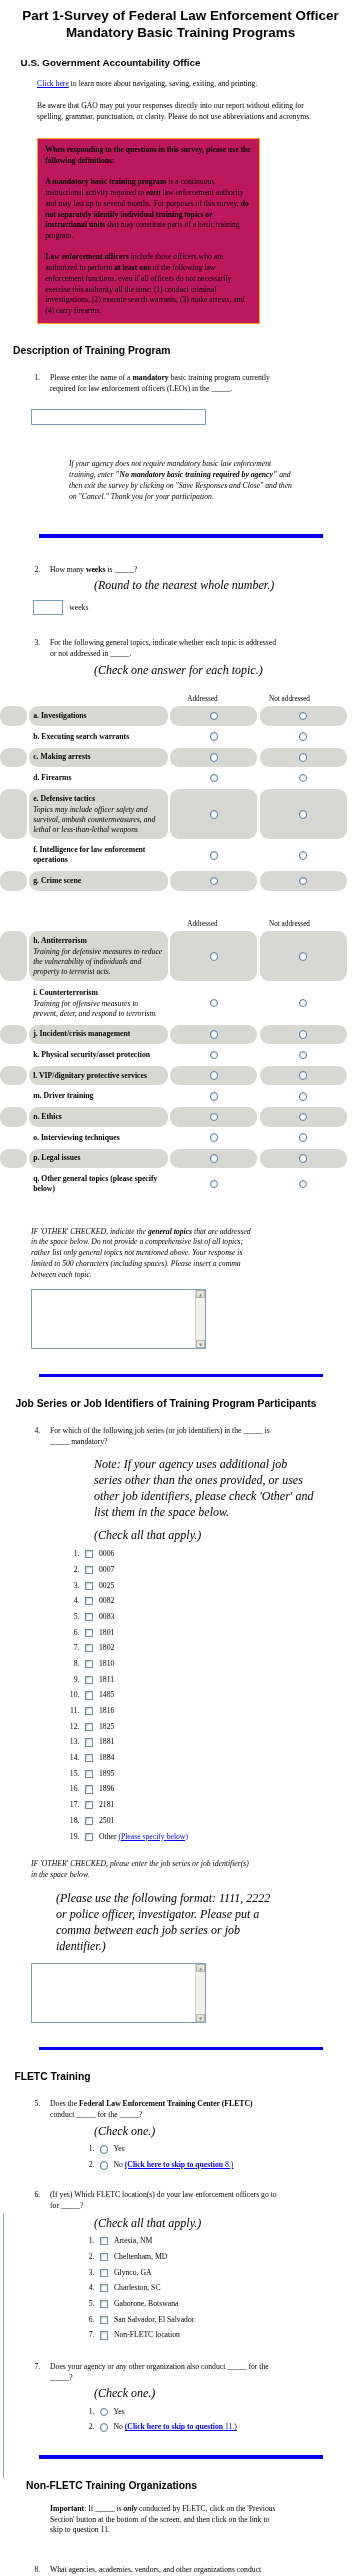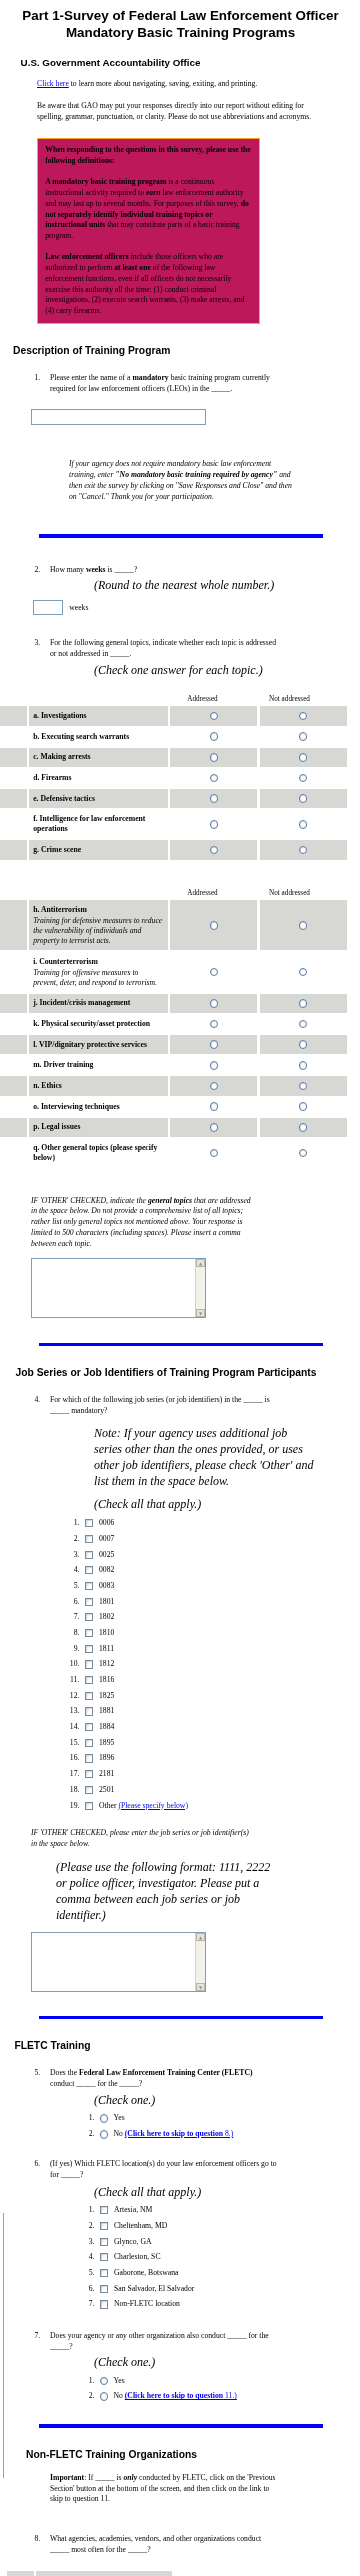--- a/index.html
+++ b/index.html
@@ -36,21 +36,21 @@
   .t-head{display:flex;margin-bottom:3.1px;font-size:7.2px;}
   .t-head .c1{width:27px;flex:none;}
   .t-head .c2{width:132px;flex:none;}
   .t-head .copt{width:87px;flex:none;text-align:center;}
   .t-row{display:flex;margin-bottom:1.5px;}
   .t-row .strip{width:27px;flex:none;margin-right:2.1px;}
   .t-row .lbl{width:130px;flex:none;padding:4.6px 5.2px 4.6px 4.1px;line-height:1.3;}
   .t-row .lbl .tl{font-weight:bold;}
   .t-row .lbl .td{font-style:italic;margin-top:1px;}
   .t-row .copt{width:87px;flex:none;display:flex;align-items:center;justify-content:center;margin-left:2.1px;}
-  .t-row.gray .strip,.t-row.gray .lbl,.t-row.gray .copt{background:#d7d7d3;}
+  .t-row.gray .strip,.t-row.gray .lbl,.t-row.gray .copt{background:#d7d7d3;border-radius:9px;}
   .t-row .copt .radio{margin:0;}
   
   .a-row{display:flex;margin:0 0 1.5px 6.7px;align-items:stretch;}
   .a-row .strip{width:27px;flex:none;margin-right:2.1px;}
   .a-row .lbl{width:128px;flex:none;padding:5.2px 4.1px;line-height:1.3;}
   .a-row.gray .strip,.a-row.gray .lbl{background:#d7d7d3;}
   .a-row .inp-wrap{display:flex;align-items:center;margin-left:2.1px;}
   .a-row .txt-input{width:166px;height:13.4px;}
   
   .ftxt{border:0.5px solid #7F9DB9;background:#fff;display:flex;}
@@ -155,20 +155,21 @@
         <span class="radio"></span>
       </div>
       <div class="copt">
         <span class="radio"></span>
       </div>
     </div>
     <div class="t-row gray">
       <div class="strip"></div>
       <div class="lbl">
         <div class="tl">e. Defensive tactics</div>
+        <div class="td">Topics may include officer safety and survival, ambush countermeasures, and lethal or less-than-lethal weapons</div>
       </div>
       <div class="copt">
         <span class="radio"></span>
       </div>
       <div class="copt">
         <span class="radio"></span>
       </div>
     </div>
     <div class="t-row">
       <div class="strip"></div>
@@ -389,21 +390,21 @@
       <span class="opt-label">1810</span>
     </div>
     <div class="opt-row">
       <span class="opt-num">9.</span>
       <span class="cbx"></span>
       <span class="opt-label">1811</span>
     </div>
     <div class="opt-row">
       <span class="opt-num">10.</span>
       <span class="cbx"></span>
-      <span class="opt-label">1812</span>
+      <span class="opt-label">1485</span>
     </div>
     <div class="opt-row">
       <span class="opt-num">11.</span>
       <span class="cbx"></span>
       <span class="opt-label">1816</span>
     </div>
     <div class="opt-row">
       <span class="opt-num">12.</span>
       <span class="cbx"></span>
       <span class="opt-label">1825</span>

